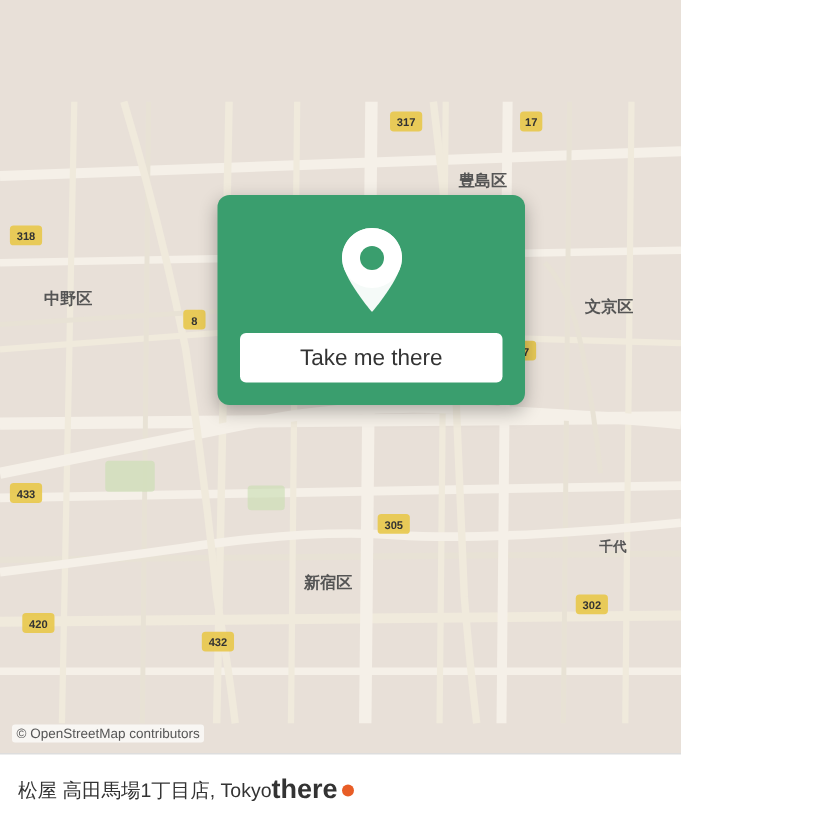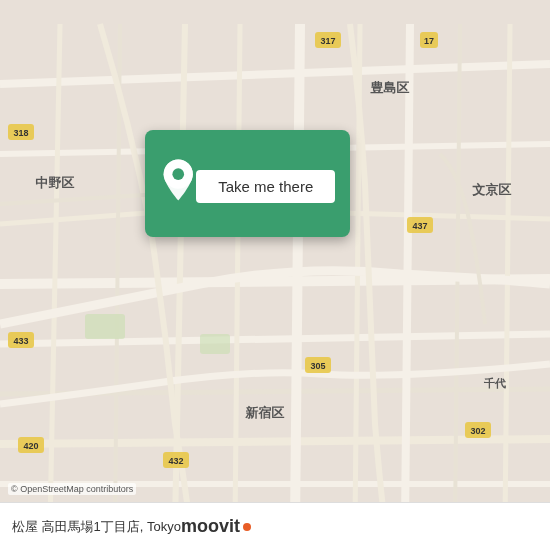--- a/index.html
+++ b/index.html
@@ -5,21 +5,21 @@
     * { margin: 0; padding: 0; box-sizing: border-box; }
     body {
       width: 550px;
       height: 550px;
       overflow: hidden;
       font-family: Arial, sans-serif;
       position: relative;
     }
 
     #map-container {
-      width: 550px;
+      width: 454px;
       height: 550px;
       position: relative;
       background-color: #e8e0d8;
       overflow: hidden;
       padding-left: 40px;
     }
 
     
     #map-svg {
       width: 100%;
@@ -30,21 +30,21 @@
 
     
     #action-card {
       position: absolute;
       top: 130px;
       left: 145px;
       width: 205px;
       background-color: #3a9e6e;
       border-radius: 8px;
       display: flex;
-      flex-direction: row;
+      flex-direction: column;
       align-items: center;
       padding: 20px 15px 15px;
       box-shadow: 0 4px 12px rgba(0,0,0,0.3);
     }
 
     #location-pin-icon {
       width: 50px;
       height: 60px;
       margin-bottom: 12px;
     }
@@ -196,17 +196,17 @@
       <circle cx="25" cy="22" r="8" fill="#3a9e6e"></circle>
     </svg>
     <button id="take-me-there-btn">Take me there</button>
   </div>
 
   <div id="copyright-text">© OpenStreetMap contributors</div>
 
   <div id="bottom-bar">
     <span id="location-name">松屋 高田馬場1丁目店, Tokyo</span>
     <div id="moovit-logo">
-      <span id="moovit-text">moovit</span>
+      <span id="moovit-text">there</span>
       <div id="moovit-dot"></div>
     </div>
   </div>
 </div>
 
 </body></html>

